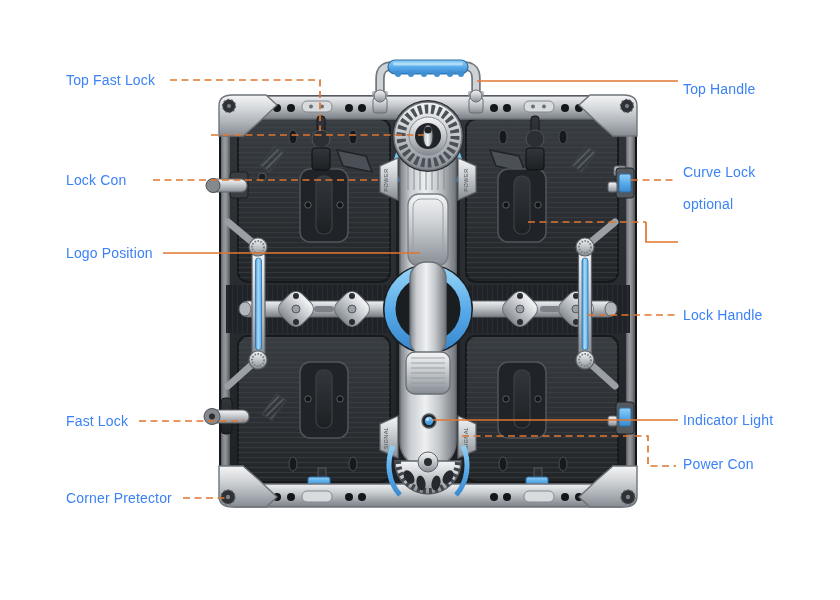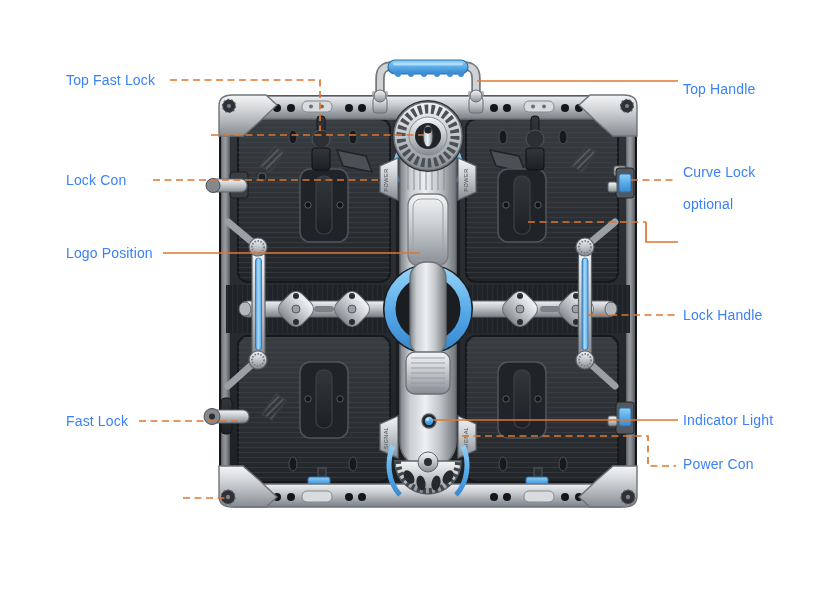--- a/index.html
+++ b/index.html
@@ -430,20 +430,21 @@
     <path d="M587,315 H678" stroke-dasharray="7 4.5"></path>
     <path d="M433,420 H678"></path>
     <path d="M462,436 H648 V466 H676" stroke-dasharray="7 4.5"></path>
   </g>
 </svg>
 
 <div class="lbl" style="left:66px;top:80px">Top Fast Lock</div>
 <div class="lbl" style="left:66px;top:180px">Lock Con</div>
 <div class="lbl" style="left:66px;top:253px">Logo Position</div>
 <div class="lbl" style="left:66px;top:421px">Fast Lock</div>
+<div class="lbl" style="left:66px;top:498px">Corner Pretector</div>
 
 <div class="lbl" style="left:683px;top:89px">Top Handle</div>
 <div class="lbl" style="left:683px;top:172px">Curve Lock</div>
 <div class="lbl" style="left:683px;top:204px">optional</div>
 <div class="lbl" style="left:683px;top:315px">Lock Handle</div>
 <div class="lbl" style="left:683px;top:420px">Indicator Light</div>
 <div class="lbl" style="left:683px;top:464px">Power Con</div>
 
 </div>
 

